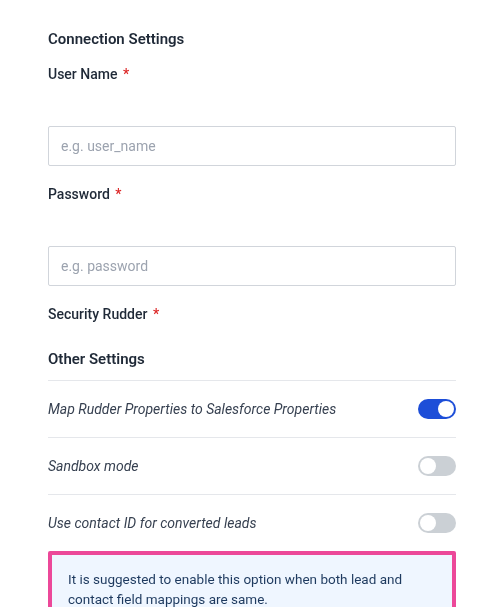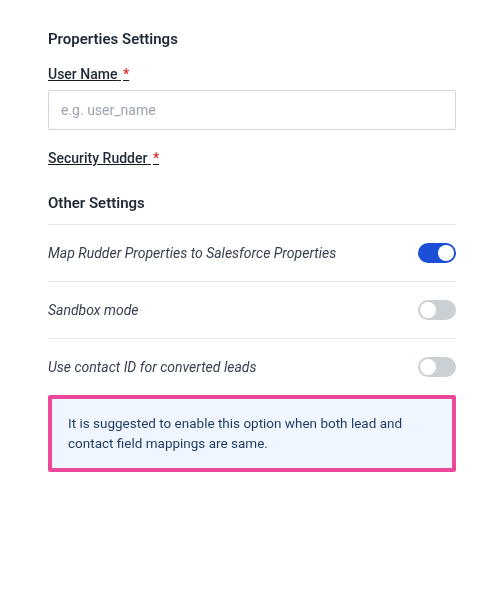--- a/index.html
+++ b/index.html
@@ -15,21 +15,20 @@
       color: #1a1a1a;
     }
     .section-title {
       font-size: 15px;
       font-weight: 600;
       color: #1f2937;
       margin-bottom: 18px;
     }
     .form-group {
       margin-bottom: 20px;
-      text-decoration: underline;
     }
     .field-label {
       font-size: 14px;
       font-weight: 500;
       color: #1f2937;
       display: block;
       margin-bottom: 8px;
     }
     .required-asterisk {
       color: #dc2626;
@@ -38,20 +37,21 @@
     .text-input {
       width: 100%;
       height: 40px;
       border: 1px solid #d1d5db;
       border-radius: 2px;
       padding: 16px 12px;
       font-size: 14px;
       color: #111827;
       background: #ffffff;
       font-family: inherit;
+      margin-top: 36px;
     }
     .text-input::placeholder {
       color: #9ca3af;
     }
     .other-section {
       margin-top: 28px;
     }
     .other-title {
       font-size: 15px;
       font-weight: 600;
@@ -113,30 +113,37 @@
       font-size: 13.5px;
       color: #1e3a5f;
       line-height: 1.5;
       margin-top: 0;
     }
   </style>
 </head>
 <body>
 
 <div>
-  <h2 class="section-title">Properties Settings</h2>
+  <h2 class="section-title">Connection Settings</h2>
 
   <div class="form-group">
     <label class="field-label">
       <span>User Name</span>
       <span class="required-asterisk">*</span>
     </label>
     <input type="text" class="text-input" placeholder="e.g. user_name" style="">
   </div>
 
+  <div class="form-group">
+    <label class="field-label">
+      <span>Password</span>
+      <span class="required-asterisk">*</span>
+    </label>
+    <input type="text" class="text-input" placeholder="e.g. password" style="">
+  </div>
 
   <div class="form-group">
     <label class="field-label">
       <span>Security Rudder</span>
       <span class="required-asterisk">*</span>
     </label>
   </div>
 </div>
 
 <div class="other-section">

